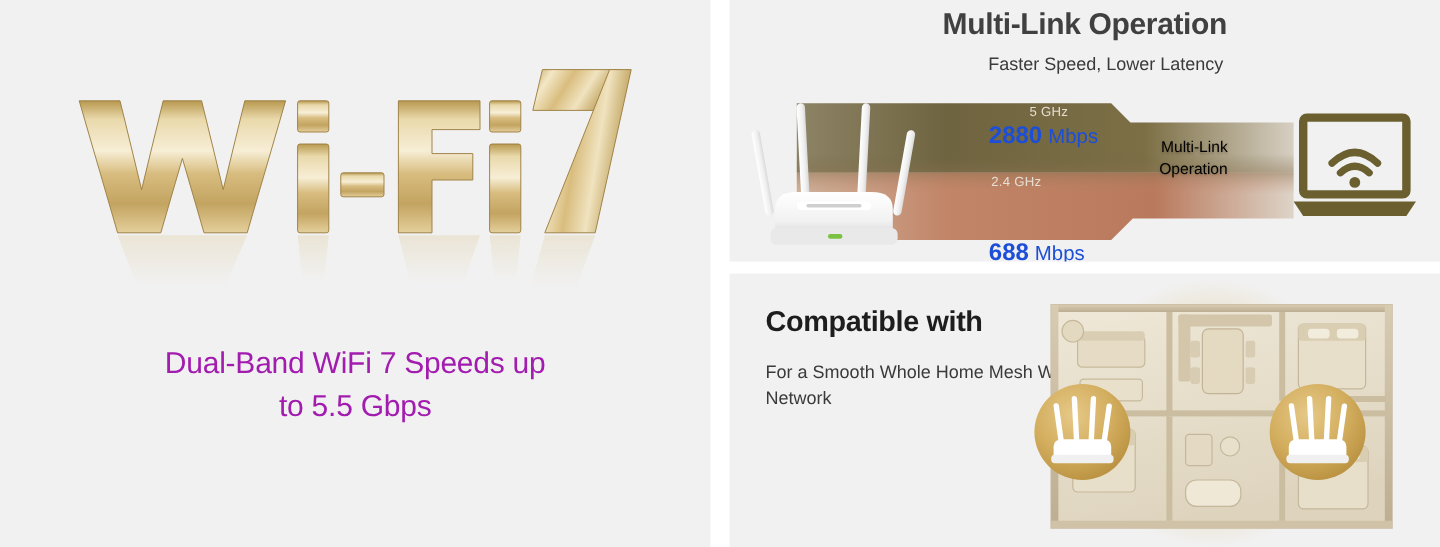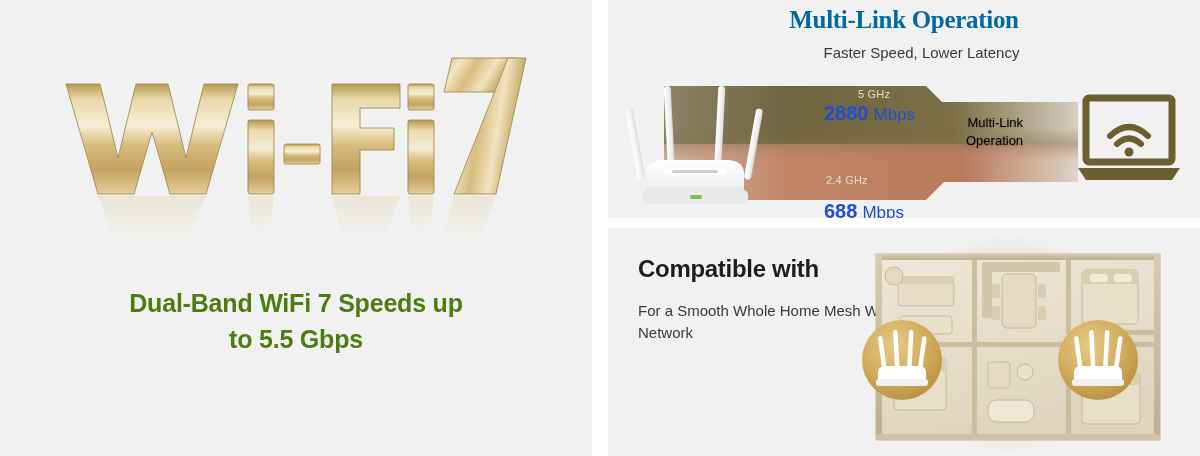--- a/index.html
+++ b/index.html
@@ -21,46 +21,45 @@
   .wifi7-logo {
     position: relative;
     margin-top: 46px;
     width: 480px; height: 200px;
   }
   .wifi7-svg { display:block; width: 480px; height: 200px; }
 
   .hero-caption {
     margin-top: 40px;
     text-align: center;
-    color: #4d7c0f;
+    color: #a21caf;
     font-size: 25px;
-    font-weight: bold;
+    font-weight: normal;
     line-height: 1.42;
     letter-spacing: -0.2px;
     width: 420px;
   }
 
   
   .right-col {
     position: absolute; left: 608px; top: 0;
     width: 592px; height: 456px;
   }
 
   
   .mlo-panel {
     position: absolute; left: 0; top: 0;
     width: 592px; height: 218px;
     background: #f1f1f1;
     overflow: hidden;
   }
   .mlo-title {
     text-align: center; margin-top: 6px;
-    font-size: 25px; font-weight: bold; color: #0369a1;
+    font-size: 25px; font-weight: bold; color: #404040;
     letter-spacing: -0.3px;
-    font-family: Liberation Serif, serif;
   }
   .mlo-sub {
     text-align: center; margin-top: 10px;
     font-size: 15px; color: #3a3a3a; padding-left: 35px;
   }
   .mlo-graphic {
     position: absolute; left: 0; top: 72px;
     width: 592px; height: 146px;
   }
   .mlo-svg { display:block; width: 592px; height: 146px; }
@@ -246,21 +245,21 @@
             <circle cx="51" cy="58" r="4.5" fill="#6b5f30"></circle>
           </g>
         </svg>
 
         <span class="band-label" style="left:218px; top:16px;padding-left:32px;">5 GHz</span>
         <span class="band-speed" style="left:216px; top:30px;">
           <span class="num">2880</span>
           <span class="unit">Mbps</span>
         </span>
 
-        <span class="band-label" style="left:218px; top:74px;margin-top:28px;">2.4 GHz</span>
+        <span class="band-label" style="left:218px; top:74px;">2.4 GHz</span>
         <span class="band-speed" style="left:216px; top:88px;margin-top:40px;">
           <span class="num">688</span>
           <span class="unit">Mbps</span>
         </span>
 
         <div class="mlo-tag" style="left:358px; top:42px;">
           <div>Multi-Link</div>
           <div>Operation</div>
         </div>
       </div>

